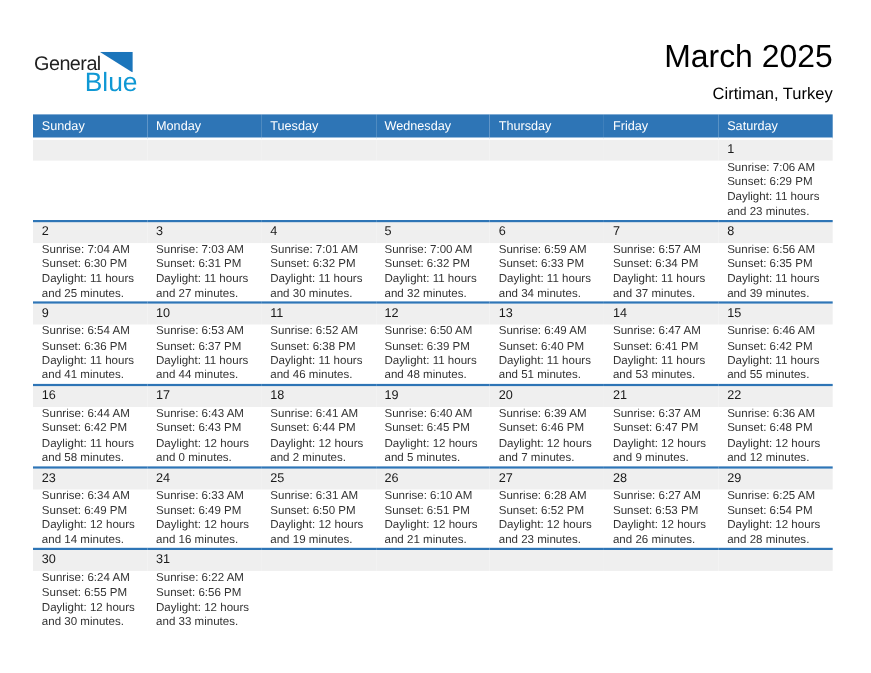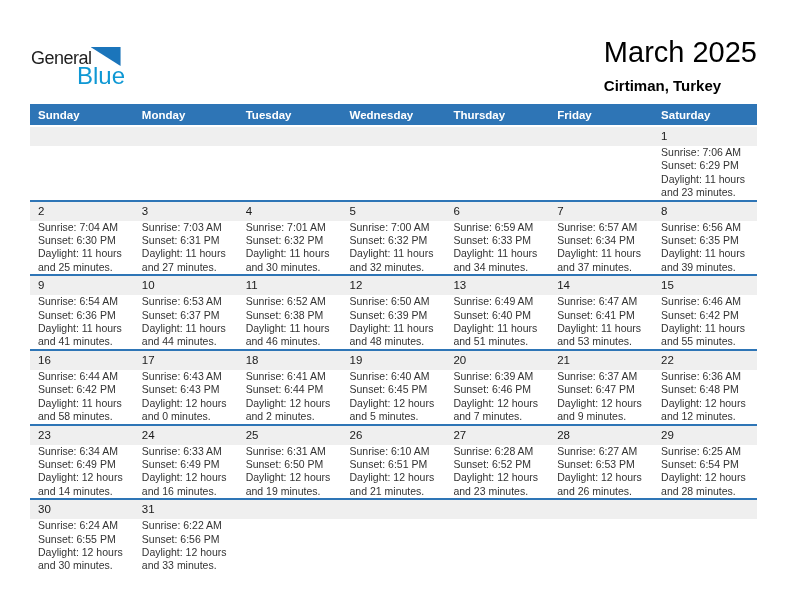--- a/index.html
+++ b/index.html
@@ -21,32 +21,32 @@
     width: 30px; height: 19px; margin-left: -1px; margin-top: 1px;
     background: #1b75bb;
     clip-path: polygon(0 0, 100% 0, 100% 100%);
   }
   .logo-blue {
     font-size: 24px; color: #0f98d4; line-height: 20px;
     margin-left: 46px; margin-top: -4px;
   }
 
   
-  .title-block { position: absolute; right: 35px; top: 36px; text-align: left; }
+  .title-block { position: absolute; right: 35px; top: 36px; text-align: right; }
   .month-title { font-size: 29px; font-weight: 400; color: #000; line-height: 32px; }
-  .location { font-size: 15px; font-weight: 700; color: #000; margin-top: 9px; }
+  .location { font-size: 15px; font-weight: 400; color: #000; margin-top: 9px; }
 
   
   table.calendar {
     position: absolute; left: 30px; top: 104px;
     width: 727px; border-collapse: collapse; table-layout: fixed;
   }
   thead th {
     background: #2e75b6; color: #ffffff;
-    font-weight: 700; font-size: 11.5px; text-align: left;
+    font-weight: 400; font-size: 11.5px; text-align: left;
     padding: 4px 2px 4px 8px; height: 13px;
     border-bottom: 2px solid #ffffff;
   }
   tbody td {
     vertical-align: top; height: 72px; padding: 0;
     border-bottom: 2px solid #2e75b6;
   }
   tbody tr:last-child td { border-bottom: none; }
   .day-number {
     background: #efefef; font-size: 11.5px; color: #1a1a1a;

